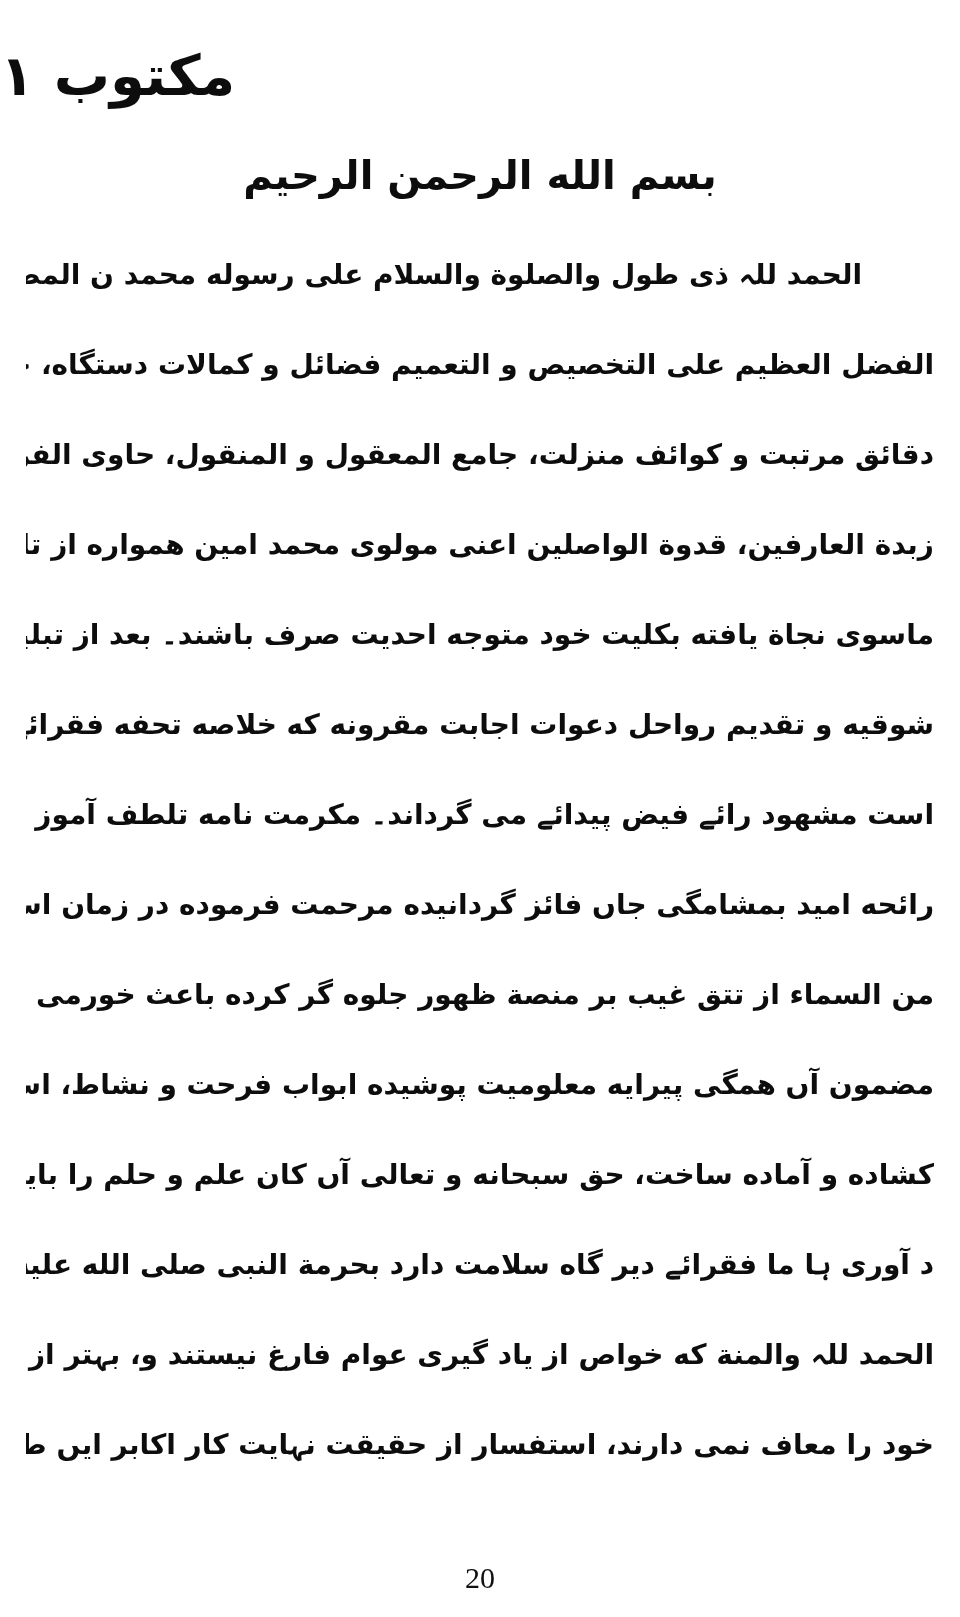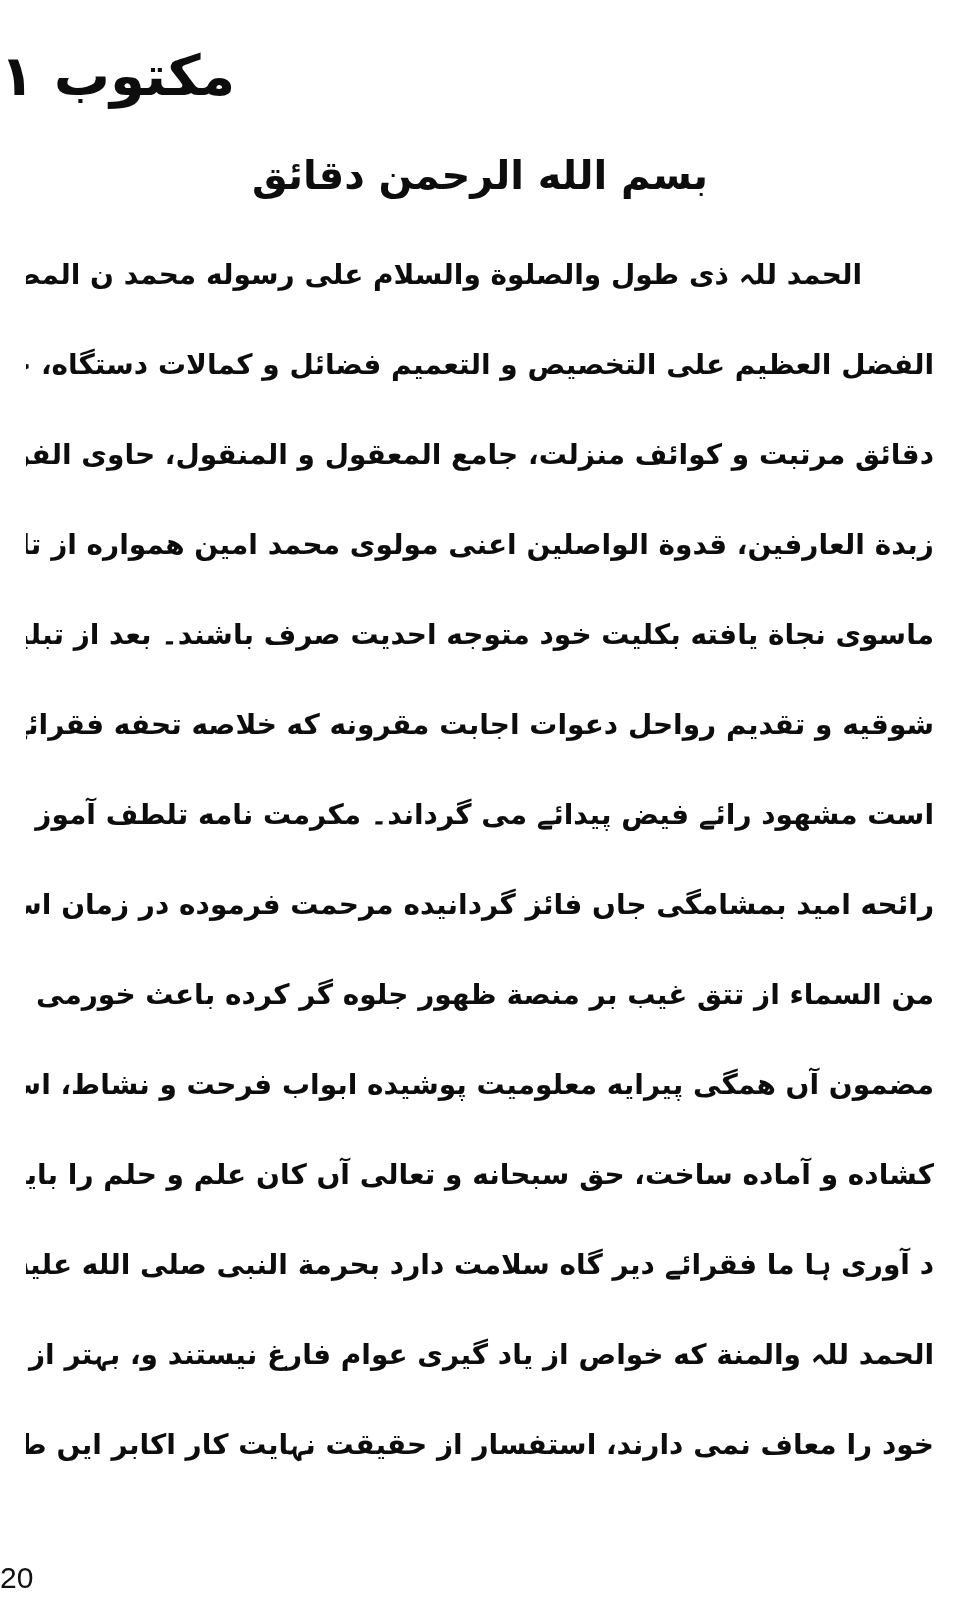--- a/index.html
+++ b/index.html
@@ -49,36 +49,36 @@
     overflow: hidden;
   }
   .line.indent-first {
     padding-right: 72px;
   }
   .page-number {
     position: absolute;
     bottom: 22px;
     left: 0;
     right: 0;
-    text-align: left;
+    text-align: center;
     font-size: 30px;
     font-weight: normal;
     direction: ltr;
-    font-family: Liberation Sans, sans-serif;
+    font-family: Liberation Serif, serif;
     color: #111;
   }
 </style>
 </head>
 <body>
 
 <div class="page">
 
   <div class="title">مکتوب ۱</div>
 
-  <div class="bismillah">بسم الله الرحمن دقائق</div>
+  <div class="bismillah">بسم الله الرحمن الرحیم</div>
 
   <div class="body-text">
     <div class="line indent-first">الحمد للہ ذی طول والصلوة والسلام علی رسوله محمد ن المصطفے و آله واصحابه الکرام ذو</div>
     <div class="line">الفضل العظیم علی التخصیص و التعمیم فضائل و کمالات دستگاه، حقائق و معارف آگاه،</div>
     <div class="line">دقائق مرتبت و کوائف منزلت، جامع المعقول و المنقول، حاوی الفروع والاصول،</div>
     <div class="line">زبدة العارفین، قدوة الواصلین اعنی مولوی محمد امین همواره از تلوینات و تعلقات شتّی</div>
     <div class="line">ماسوی نجاة یافته بکلیت خود متوجه احدیت صرف باشند۔ بعد از تبلیغ مراسم مسنونه</div>
     <div class="line">شوقیه و تقدیم رواحل دعوات اجابت مقرونه که خلاصه تحفه فقرائے دعاگویان بالله</div>
     <div class="line">است مشهود رائے فیض پیدائے می گرداند۔ مکرمت نامه تلطف آموز که ازہر لفظش</div>
     <div class="line">رائحه امید بمشامگی جاں فائز گردانیده مرحمت فرموده در زمان اسعد آوان امجد کالوحی</div>

